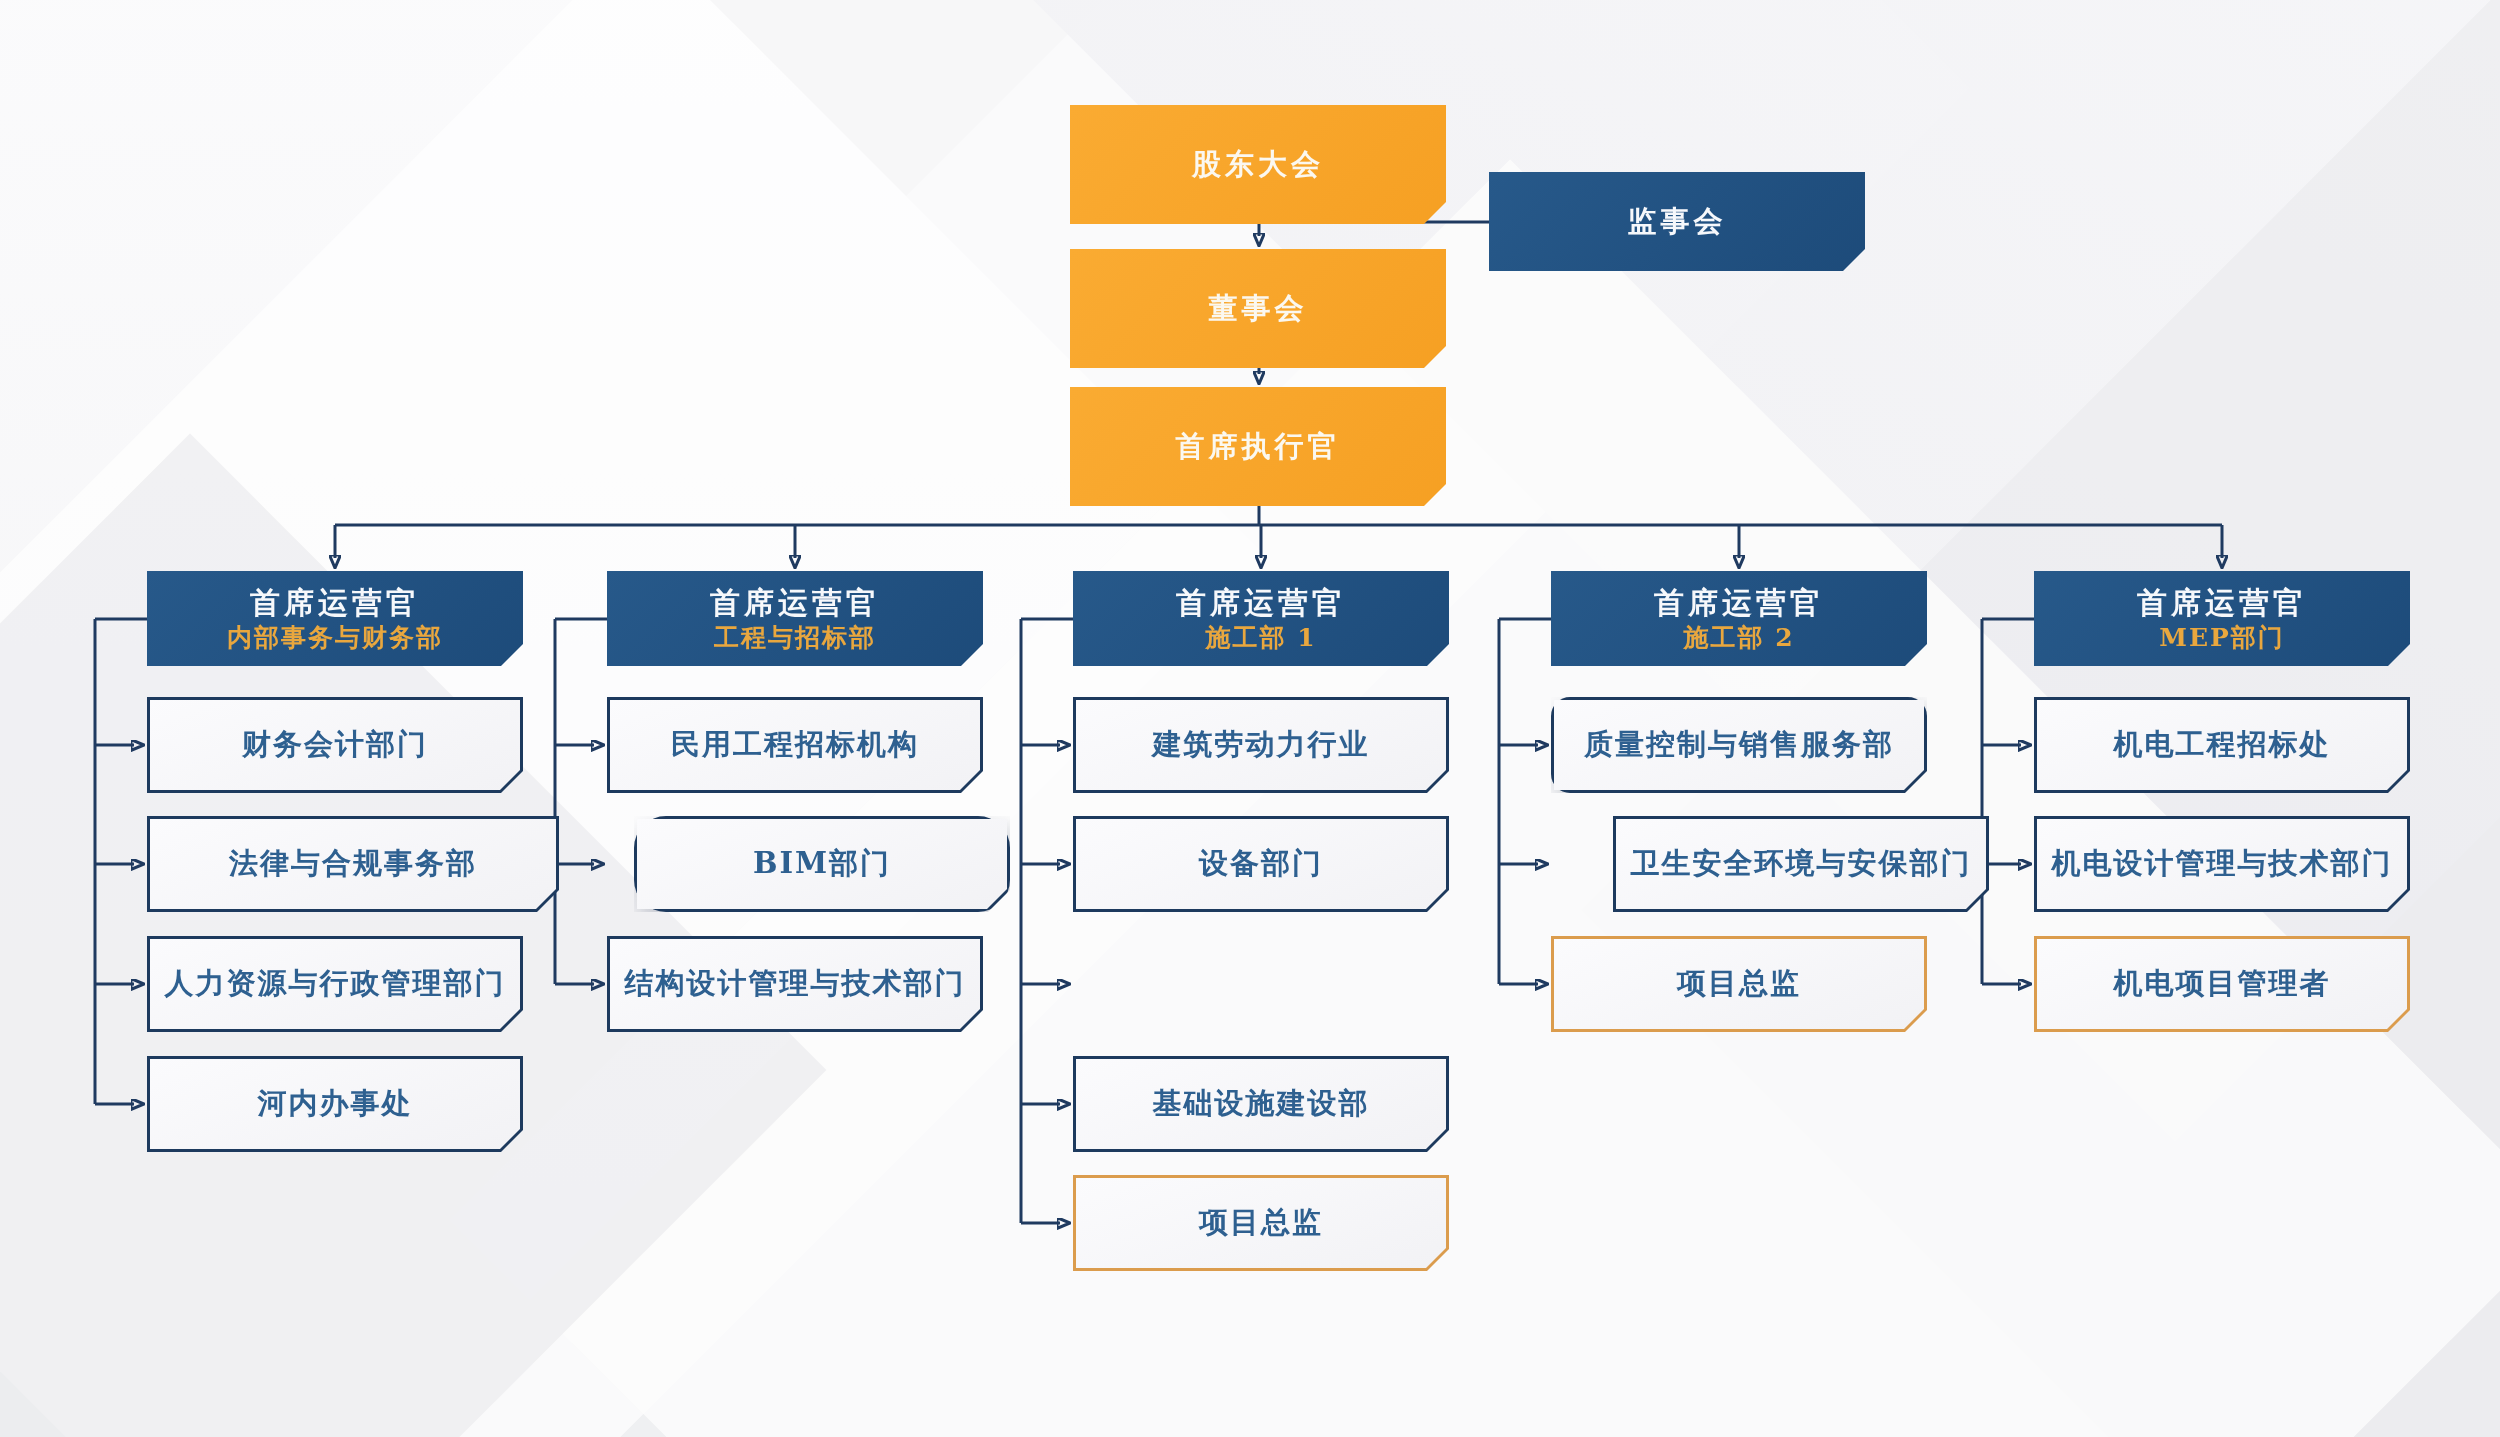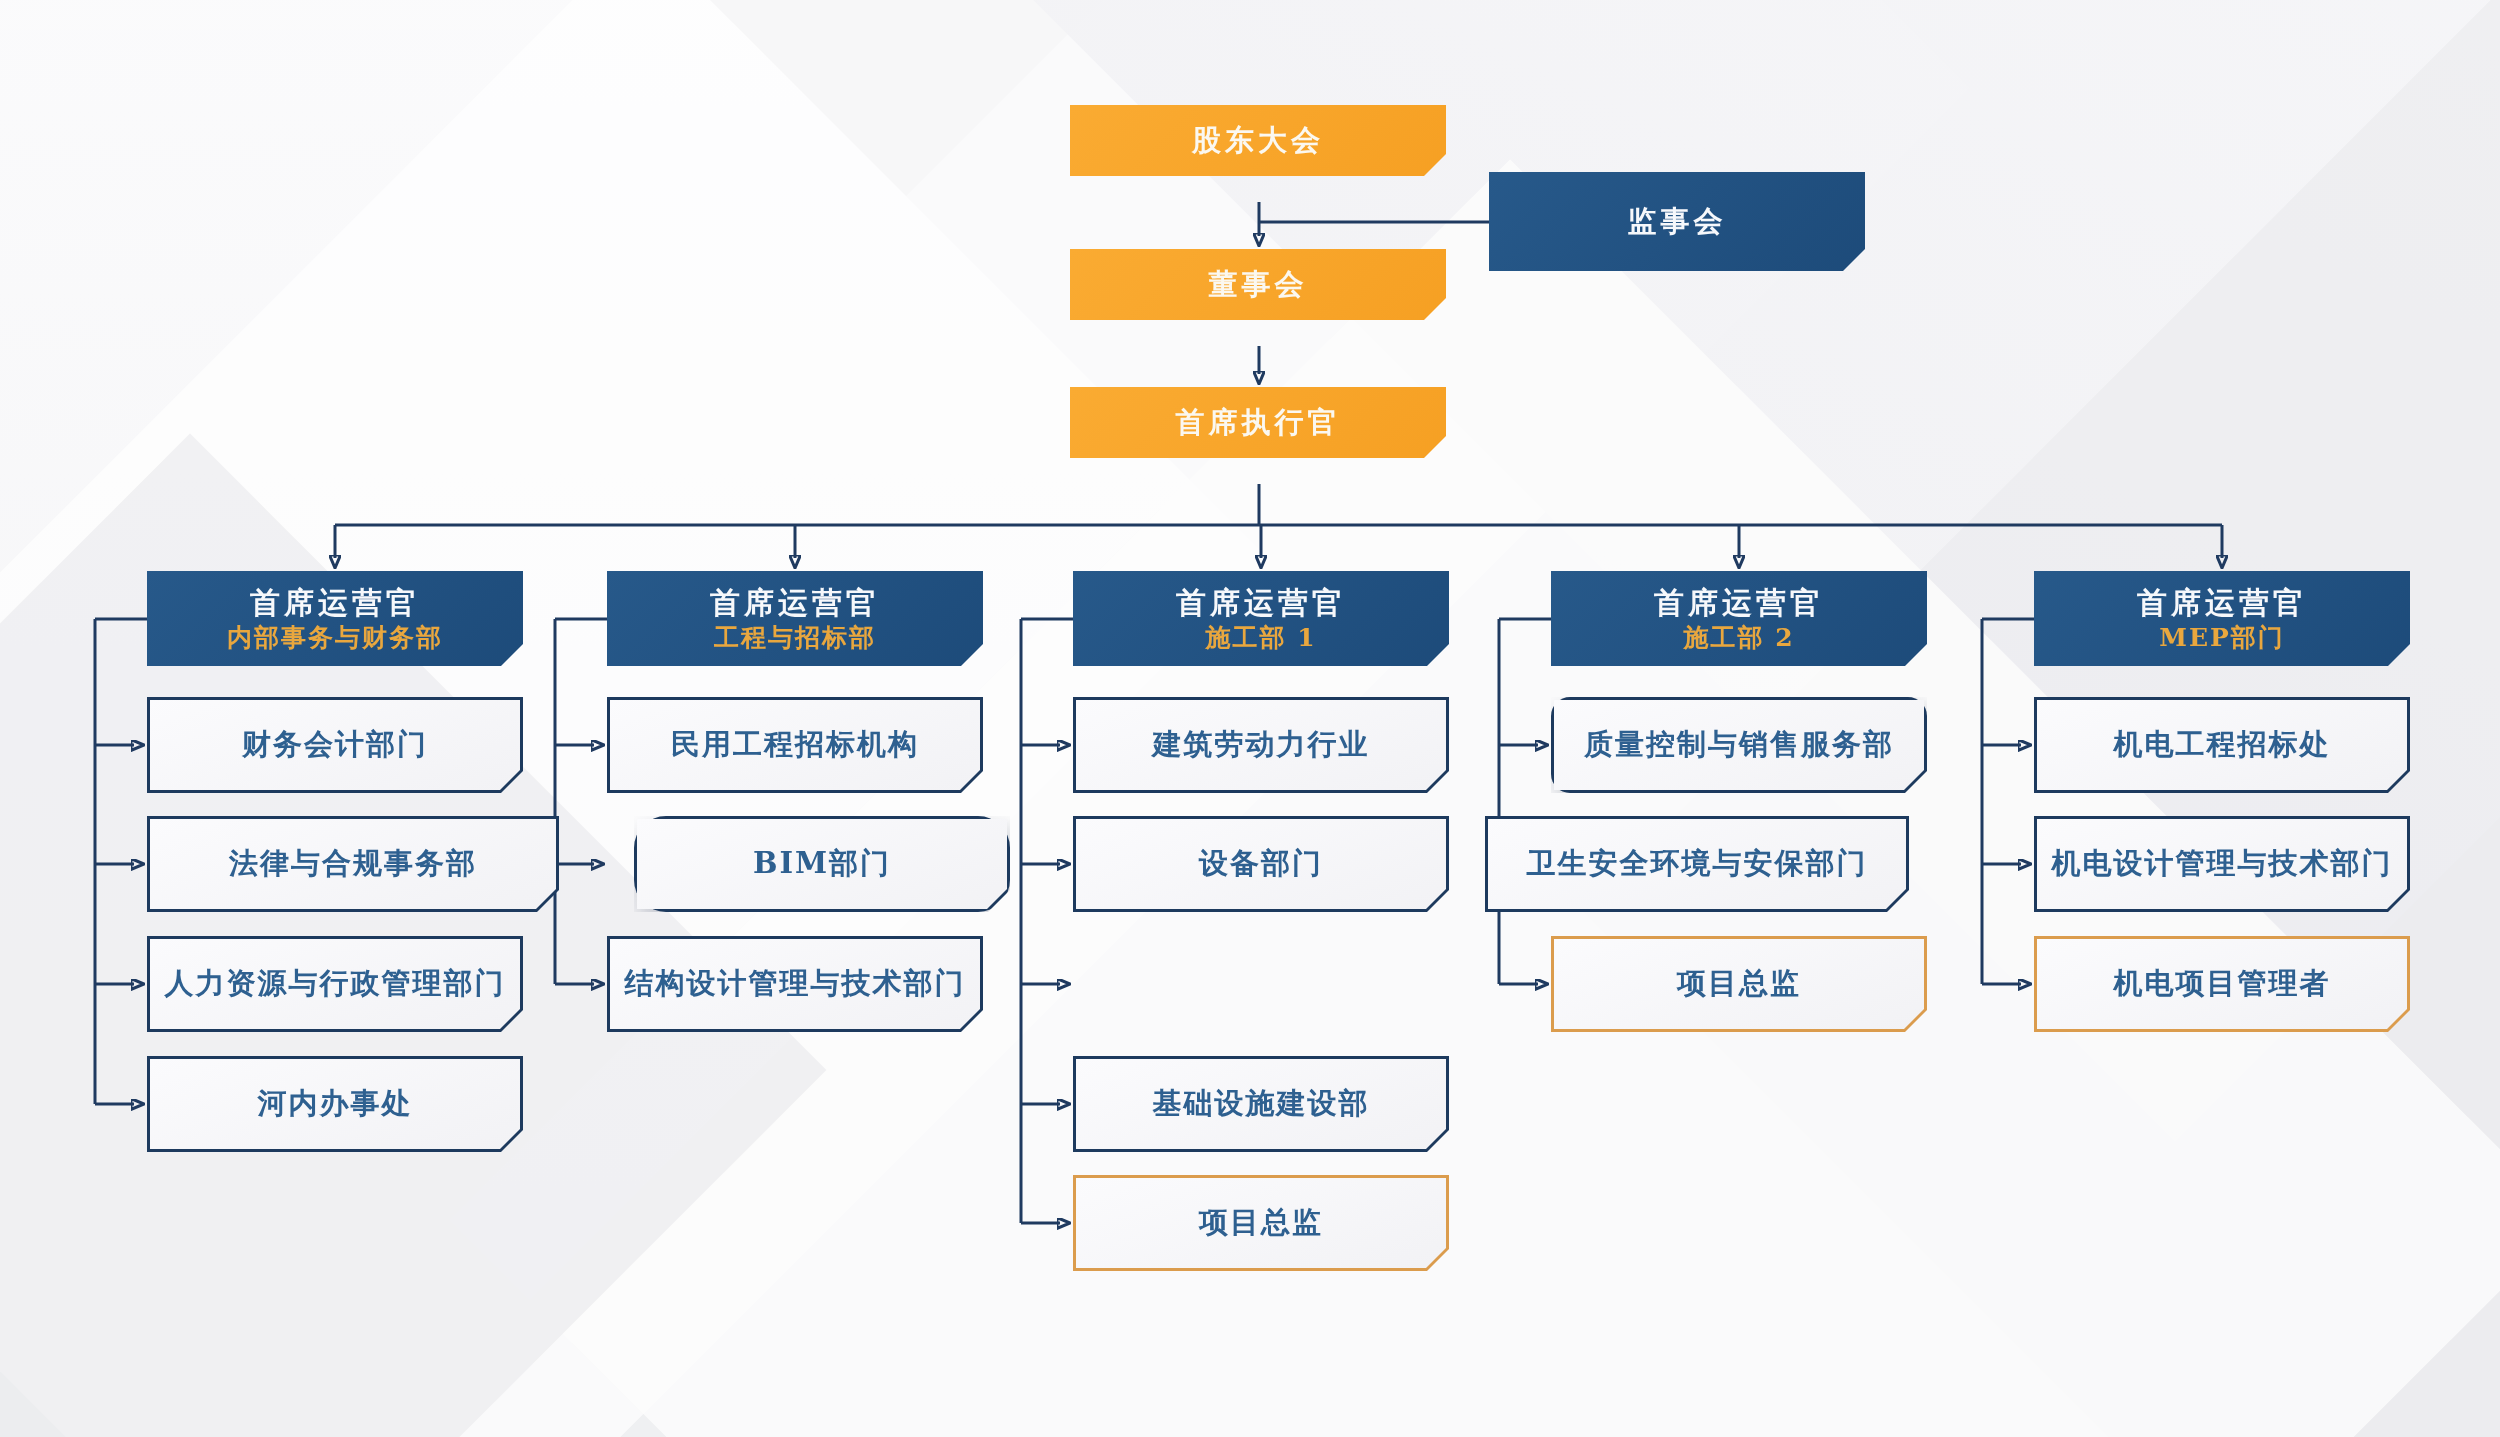--- a/index.html
+++ b/index.html
@@ -24,21 +24,21 @@
   svg.wires path{stroke:#1f3a60;stroke-width:3;fill:none;}
 
   
   .cut{clip-path:polygon(0 0,100% 0,100% calc(100% - 22px),calc(100% - 22px) 100%,0 100%);}
   .box{
     position:absolute;z-index:2;width:376px;
     display:flex;align-items:center;justify-content:center;flex-direction:column;
     text-align:center;
   }
   .solid{
-    height:71px;color:#fbf8f0;
+    height:119px;color:#fbf8f0;
     filter:drop-shadow(5px 10px 10px rgba(120,128,148,.45));
   }
   .orangebox{background:linear-gradient(135deg,#faab32,#f6a023);}
   .bluebox{background:linear-gradient(135deg,#27598a,#1d4b7a);color:#f6f8fb;}
   .chain-label{font-size:29px;font-weight:700;letter-spacing:4px;}
   .hdr{height:95px;gap:7px;}
   .hdr .hdr-title{font-size:30px;font-weight:700;letter-spacing:4px;line-height:1;}
   .hdr .hdr-sub{font-size:25px;font-weight:600;letter-spacing:2px;line-height:1;color:#e9a73e;}
 
   
@@ -207,21 +207,21 @@
 
   <div class="box solid bluebox cut hdr" style="left:1551px;top:571px;">
     <span class="hdr-title">首席运营官</span>
     <span class="hdr-sub">施工部 2</span>
   </div>
   <div class="node cut" style="left:1551px;top:697px;border-radius:19px;">
     <div class="inner">
         <span class="lbl">质量控制与销售服务部</span>
       </div>
   </div>
-  <div class="node cut" style="left:1485px;top:816px;padding-left:48px;">
+  <div class="node cut" style="left:1613px;top:816px;">
     <div class="inner">
         <span class="lbl">卫生安全环境与安保部门</span>
       </div>
   </div>
   <div class="node orange cut" style="left:1551px;top:936px;">
     <div class="inner">
         <span class="lbl">项目总监</span>
       </div>
   </div>
 

